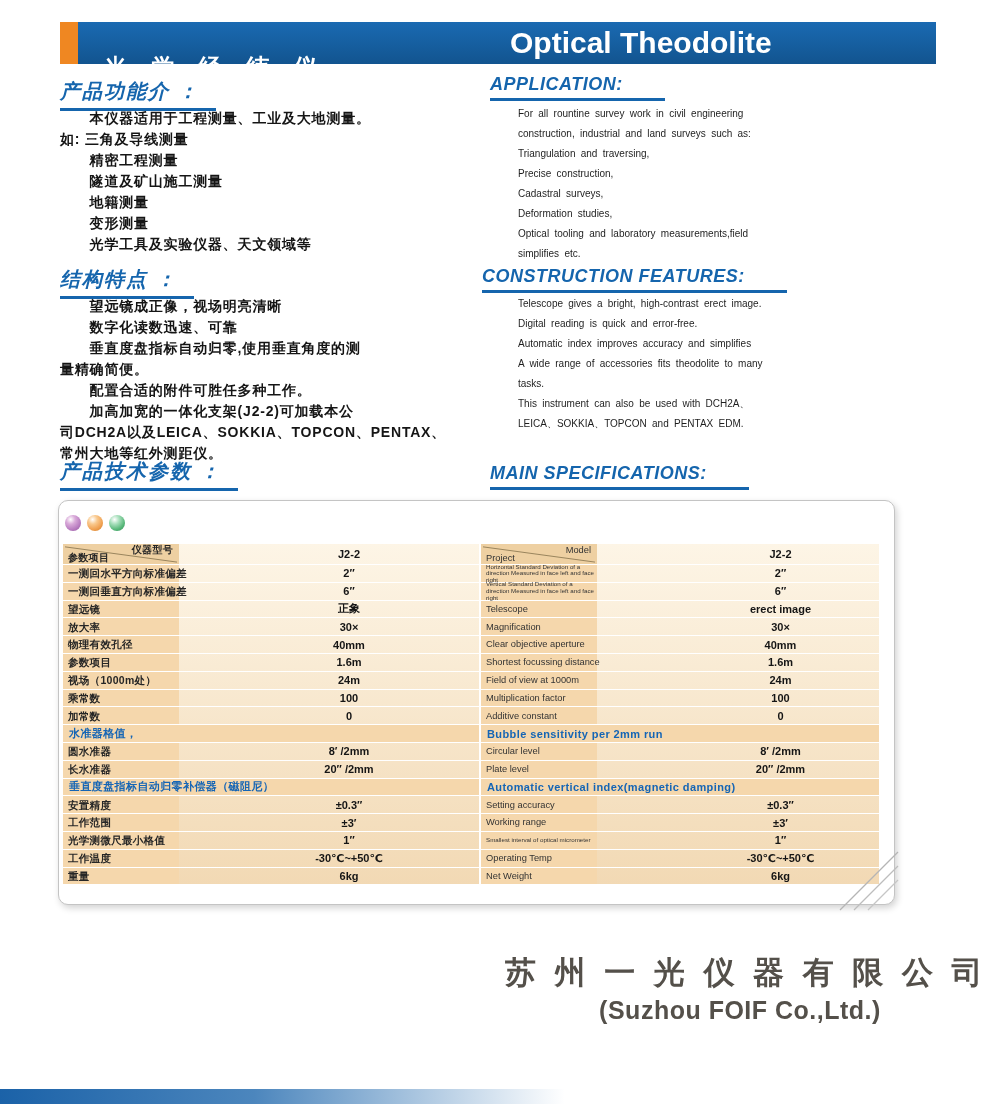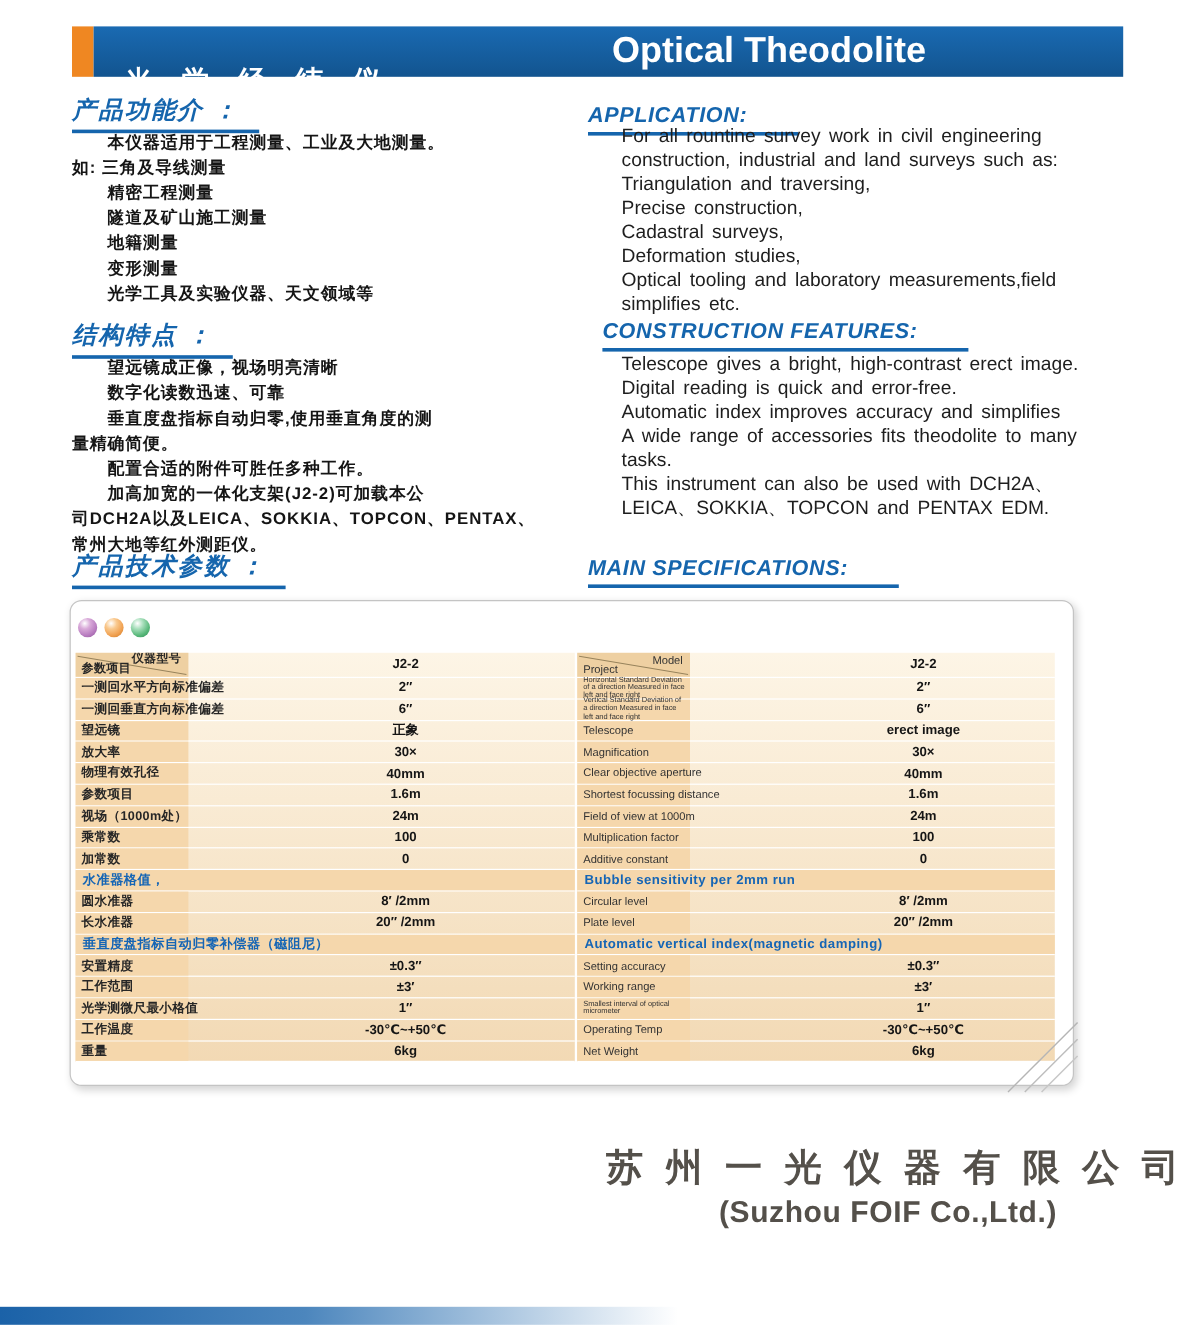--- a/index.html
+++ b/index.html
@@ -17,38 +17,38 @@
   
   .h-zh,.h-en{position:absolute;color:#1565ad;font-weight:bold;font-style:italic;
               border-bottom:3px solid #1565ad;padding:0 16px 3px 0;white-space:nowrap;}
   .h-zh{font-size:20px;letter-spacing:2px;}
   .h-en{font-size:18px;padding-right:42px;letter-spacing:0.5px;}
 
   
   .zh-lines{position:absolute;width:420px;color:#151515;font-size:14px;font-weight:600;
             letter-spacing:0.8px;}
   .zh-lines .ln{height:21px;line-height:21px;white-space:nowrap;}
-  .en-lines{position:absolute;width:440px;color:#1e1e1e;font-size:16px;word-spacing:2.5px;}
+  .en-lines{position:absolute;width:440px;color:#1e1e1e;font-size:10px;word-spacing:2.5px;}
   .en-lines .ln{height:20px;line-height:20px;white-space:nowrap;}
 
   
   .card{position:absolute;left:58px;top:500px;width:835px;height:403px;background:#fff;
         border:1px solid #c4c4c4;border-radius:10px;box-shadow:2px 3px 7px rgba(0,0,0,0.18);}
   .ball{position:absolute;width:16px;height:16px;border-radius:50%;top:14px;}
   .ball.purple{left:6px; background:radial-gradient(circle at 35% 28%,#ffffff 0%,#d9aad9 30%,#b87cc0 65%,#8e5298 100%);}
   .ball.orange{left:28px;background:radial-gradient(circle at 35% 28%,#ffffff 0%,#f9c98e 30%,#f0a050 65%,#c87622 100%);}
   .ball.green{ left:50px;background:radial-gradient(circle at 35% 28%,#ffffff 0%,#a8dfbc 30%,#58b87a 65%,#2e8a52 100%);}
 
   .spec-table{position:absolute;left:4px;top:43px;display:flex;}
   .t-half{background:linear-gradient(#fdf5e6,#f2d9b4);}
   .t-half.zh{width:416px;margin-right:2px;}
   .t-half.en{width:398px;}
   .trow{display:flex;height:17.8px;box-sizing:border-box;border-bottom:1.8px solid #ffffff;align-items:stretch;}
   .trow.head{height:21px;}
-  .tl{width:94px;box-sizing:border-box;background:#f5d7ac;display:flex;align-items:center;
+  .tl{width:116px;box-sizing:border-box;background:#f5d7ac;display:flex;align-items:center;
       padding:0 3px 0 5px;font-size:10.5px;font-weight:bold;color:#262626;letter-spacing:0.3px;
       line-height:10.5px;white-space:nowrap;overflow:visible;}
   .t-half.en .tl{font-size:9.3px;font-weight:normal;letter-spacing:0;color:#333;}
   .t-half.en .tl.sm{font-size:6.2px;line-height:6.6px;white-space:normal;}
   .tv{flex:1;display:flex;align-items:center;justify-content:center;font-size:11px;
       font-weight:bold;color:#151515;white-space:nowrap;}
   .t-half.zh .tv{padding-left:40px;}
   .t-half.en .tv{padding-left:85px;}
   .trow.section-row{background:#f5d7ac;}
   .sect{display:flex;align-items:center;padding:0 6px;font-size:11px;font-weight:bold;
@@ -101,33 +101,33 @@
       <div class="ln">　　垂直度盘指标自动归零,使用垂直角度的测</div>
       <div class="ln">量精确简便。</div>
       <div class="ln">　　配置合适的附件可胜任多种工作。</div>
       <div class="ln">　　加高加宽的一体化支架(J2-2)可加载本公</div>
       <div class="ln">司DCH2A以及LEICA、SOKKIA、TOPCON、PENTAX、</div>
       <div class="ln">常州大地等红外测距仪。</div>
     </div>
 
   <div class="h-zh" style="left:60px;top:458px;">产品技术参数 ：</div>
 
-  <div class="h-en" style="left:490px;top:86px;">APPLICATION:</div>
+  <div class="h-en" style="left:490px;top:74px;">APPLICATION:</div>
   <div class="en-lines" style="left:518px;top:104px;" id="application-en">
       <div class="ln">For all rountine survey work in civil engineering</div>
       <div class="ln">construction, industrial and land surveys such as:</div>
       <div class="ln">Triangulation and traversing,</div>
       <div class="ln">Precise construction,</div>
       <div class="ln">Cadastral surveys,</div>
       <div class="ln">Deformation studies,</div>
       <div class="ln">Optical tooling and laboratory measurements,field</div>
       <div class="ln">simplifies etc.</div>
     </div>
 
-  <div class="h-en" style="left:502px;top:266px;">CONSTRUCTION FEATURES:</div>
+  <div class="h-en" style="left:482px;top:266px;">CONSTRUCTION FEATURES:</div>
   <div class="en-lines" style="left:518px;top:294px;" id="construction-en">
       <div class="ln">Telescope gives a bright, high-contrast erect image.</div>
       <div class="ln">Digital reading is quick and error-free.</div>
       <div class="ln">Automatic index improves accuracy and simplifies</div>
       <div class="ln">A wide range of accessories fits theodolite to many</div>
       <div class="ln">tasks.</div>
       <div class="ln">This instrument can also be used with  DCH2A、</div>
       <div class="ln">LEICA、SOKKIA、TOPCON and PENTAX EDM.</div>
     </div>
 

